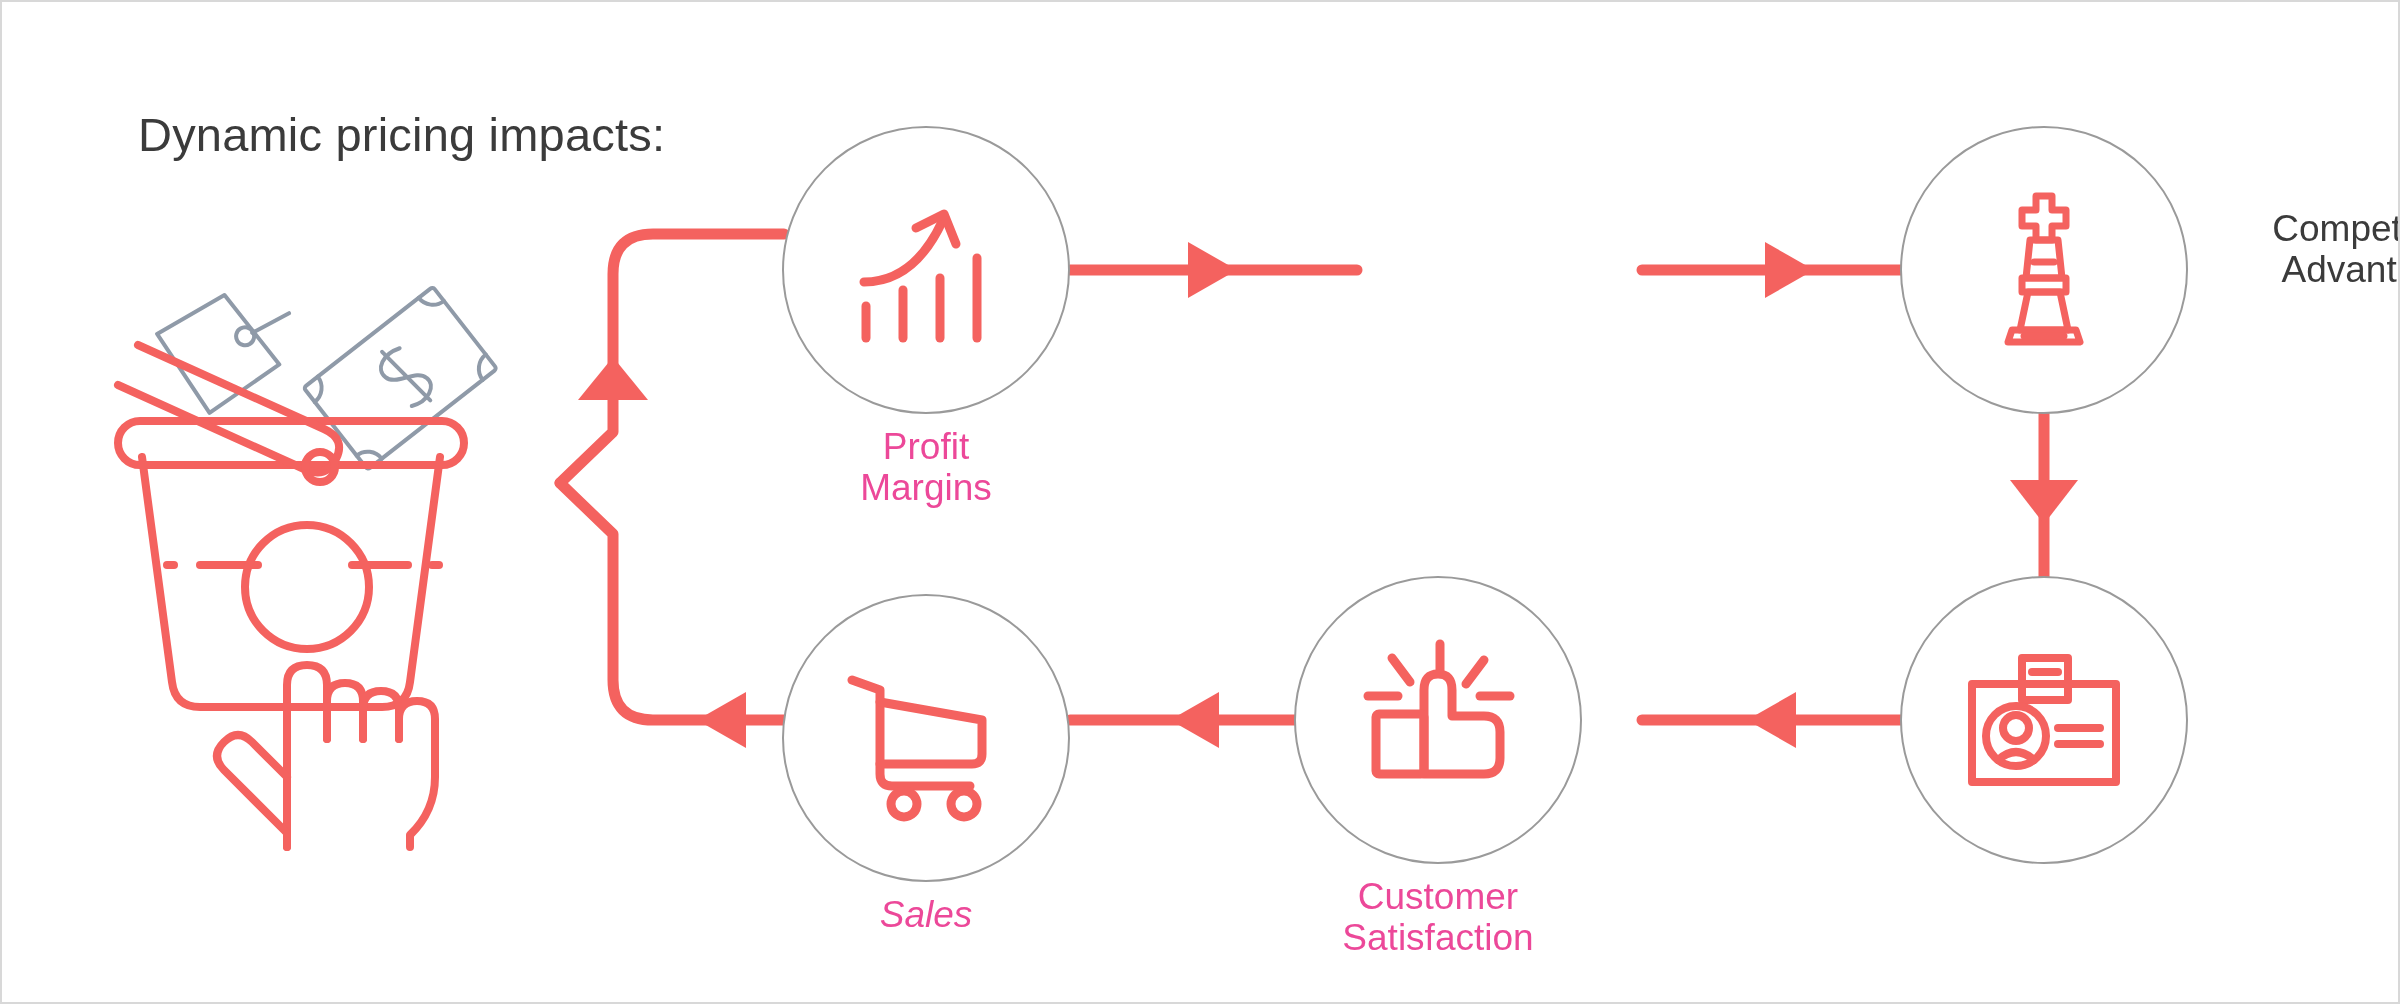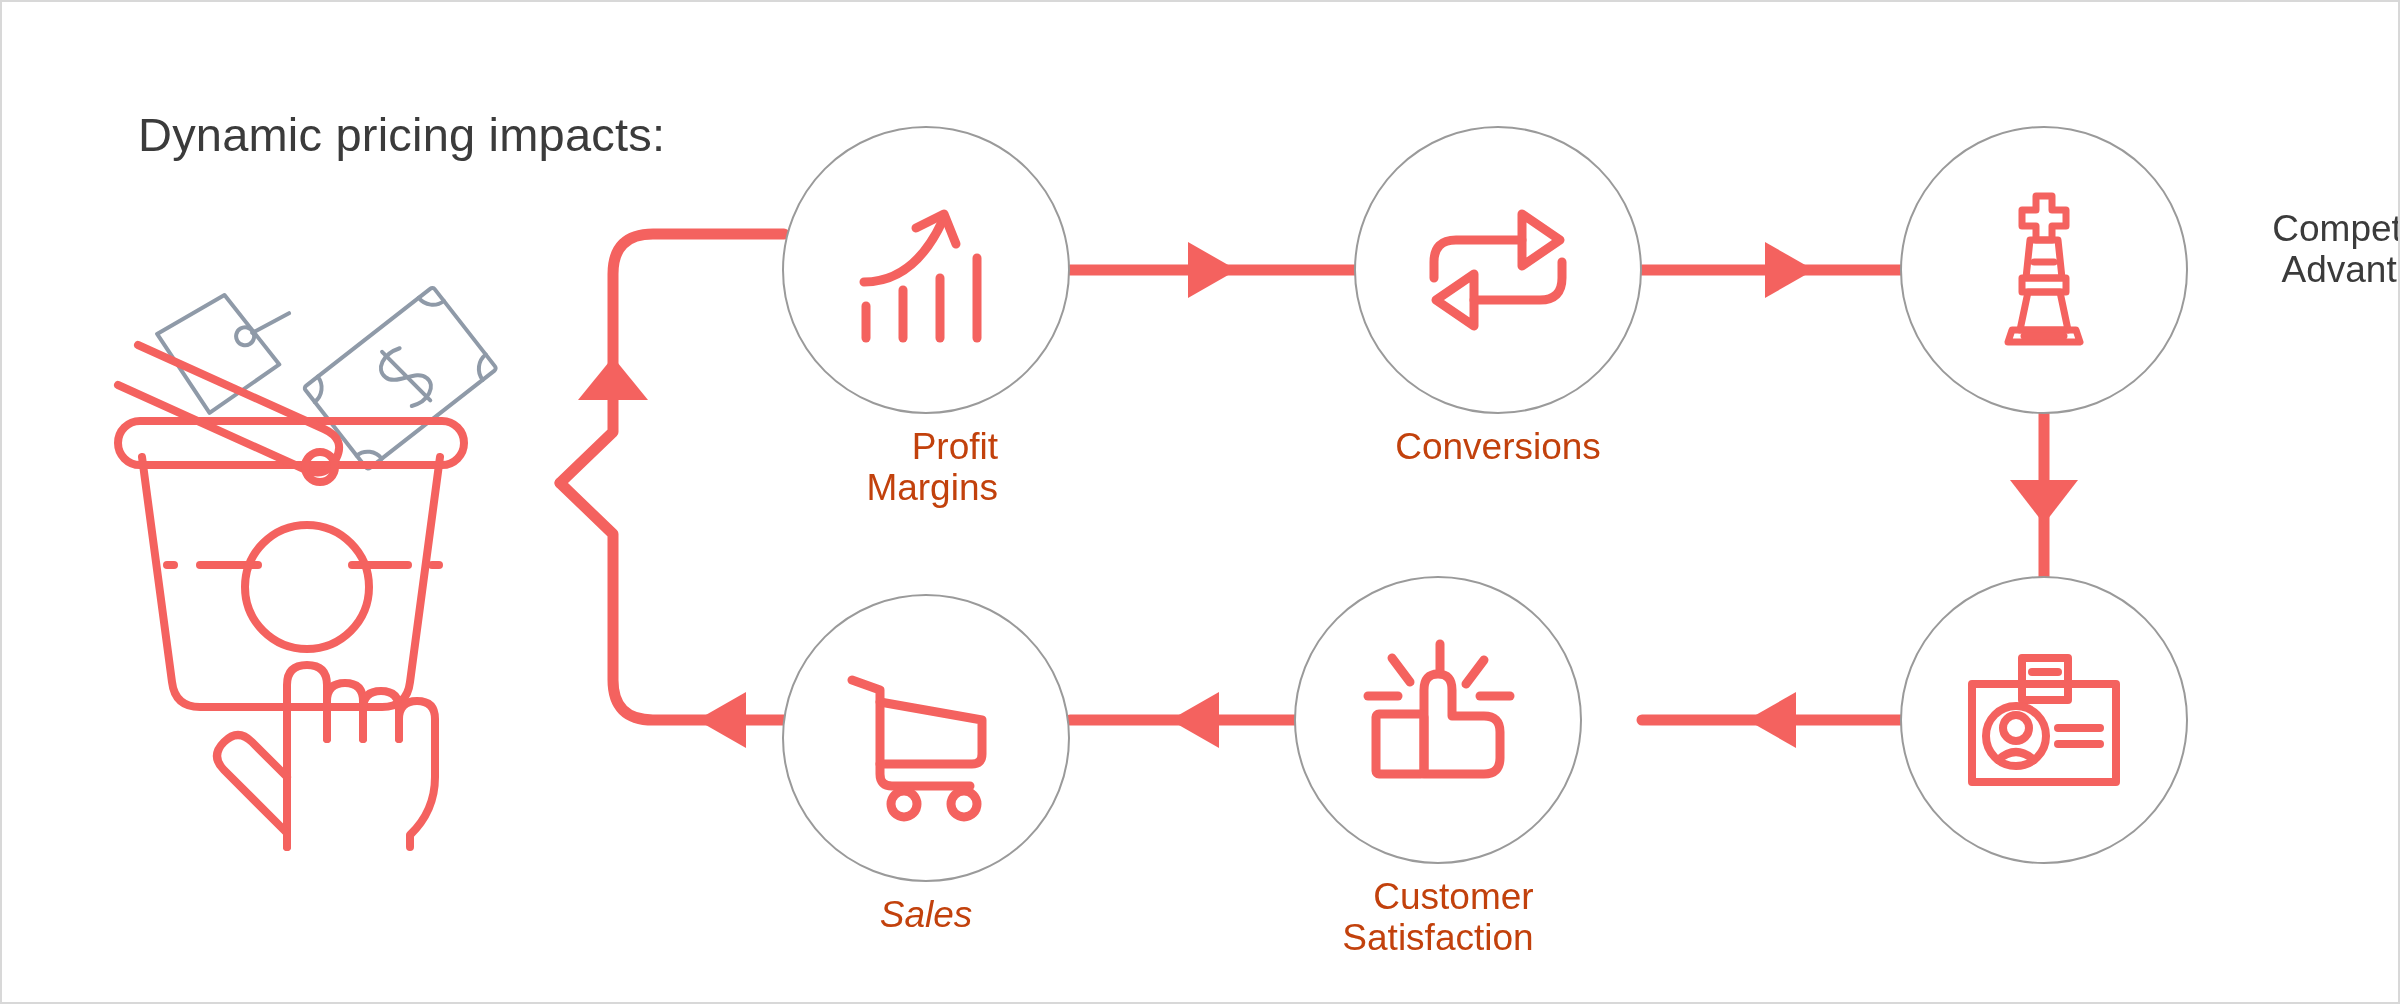--- a/index.html
+++ b/index.html
@@ -48,23 +48,23 @@
     position: absolute;
     left: 50%;
     top: 50%;
     transform: translate(-50%, -50%);
     width: 160px;
     height: 160px;
   }
   .node-label {
     position: absolute;
     font-size: 37px;
-    color: #c2410c;
+    color: #ec4899;
     white-space: pre-line;
-    text-align: right;
+    text-align: center;
     line-height: 1.12;
   }
   .label-below {
     left: 50%;
     transform: translateX(-50%);
     top: 300px;
   }
   .label-side {
     font-size: 37px;
     color: #3b3b3b;
@@ -184,34 +184,20 @@
           <path d="M 20 116 L 20 148"></path>
           <path d="M 57 100 L 57 148"></path>
           <path d="M 94 88 L 94 148"></path>
           <path d="M 131 68 L 131 148"></path>
         </g>
       </svg>
     </div>
     <div class="node-label label-below">Profit Margins</div>
   </div>
 
-  <div class="node" style="left:1352px; top:124px;">
-    <div class="node-circle"></div>
-    <div class="node-icon">
-      <svg viewBox="0 0 160 160" width="160" height="160">
-        <g fill="none" stroke="#F4625F" stroke-width="9" stroke-linecap="round" stroke-linejoin="round">
-          <path d="M 16 88 L 16 72 Q 16 50 38 50 L 104 50"></path>
-          <path d="M 104 24 L 142 50 L 104 76 Z"></path>
-          <path d="M 144 72 L 144 88 Q 144 110 122 110 L 56 110"></path>
-          <path d="M 56 84 L 18 110 L 56 136 Z"></path>
-        </g>
-      </svg>
-    </div>
-    <div class="node-label label-below">Conversions</div>
-  </div>
 
   <div class="node" style="left:1898px; top:124px;">
     <div class="node-circle"></div>
     <div class="node-icon">
       <svg viewBox="0 0 160 160" width="160" height="160">
         <g fill="none" stroke="#F4625F" stroke-width="7" stroke-linecap="round" stroke-linejoin="round">
           <path d="M 72 6 L 88 6 L 88 20 L 102 20 L 102 36 L 88 36 L 88 50 L 72 50 L 72 36 L 58 36 L 58 20 L 72 20 Z"></path>
           <path d="M 66 50 L 94 50 L 98 88 L 62 88 Z"></path>
           <path d="M 58 88 L 102 88 L 102 102 L 58 102 Z"></path>
           <path d="M 70 72 L 90 72"></path>

